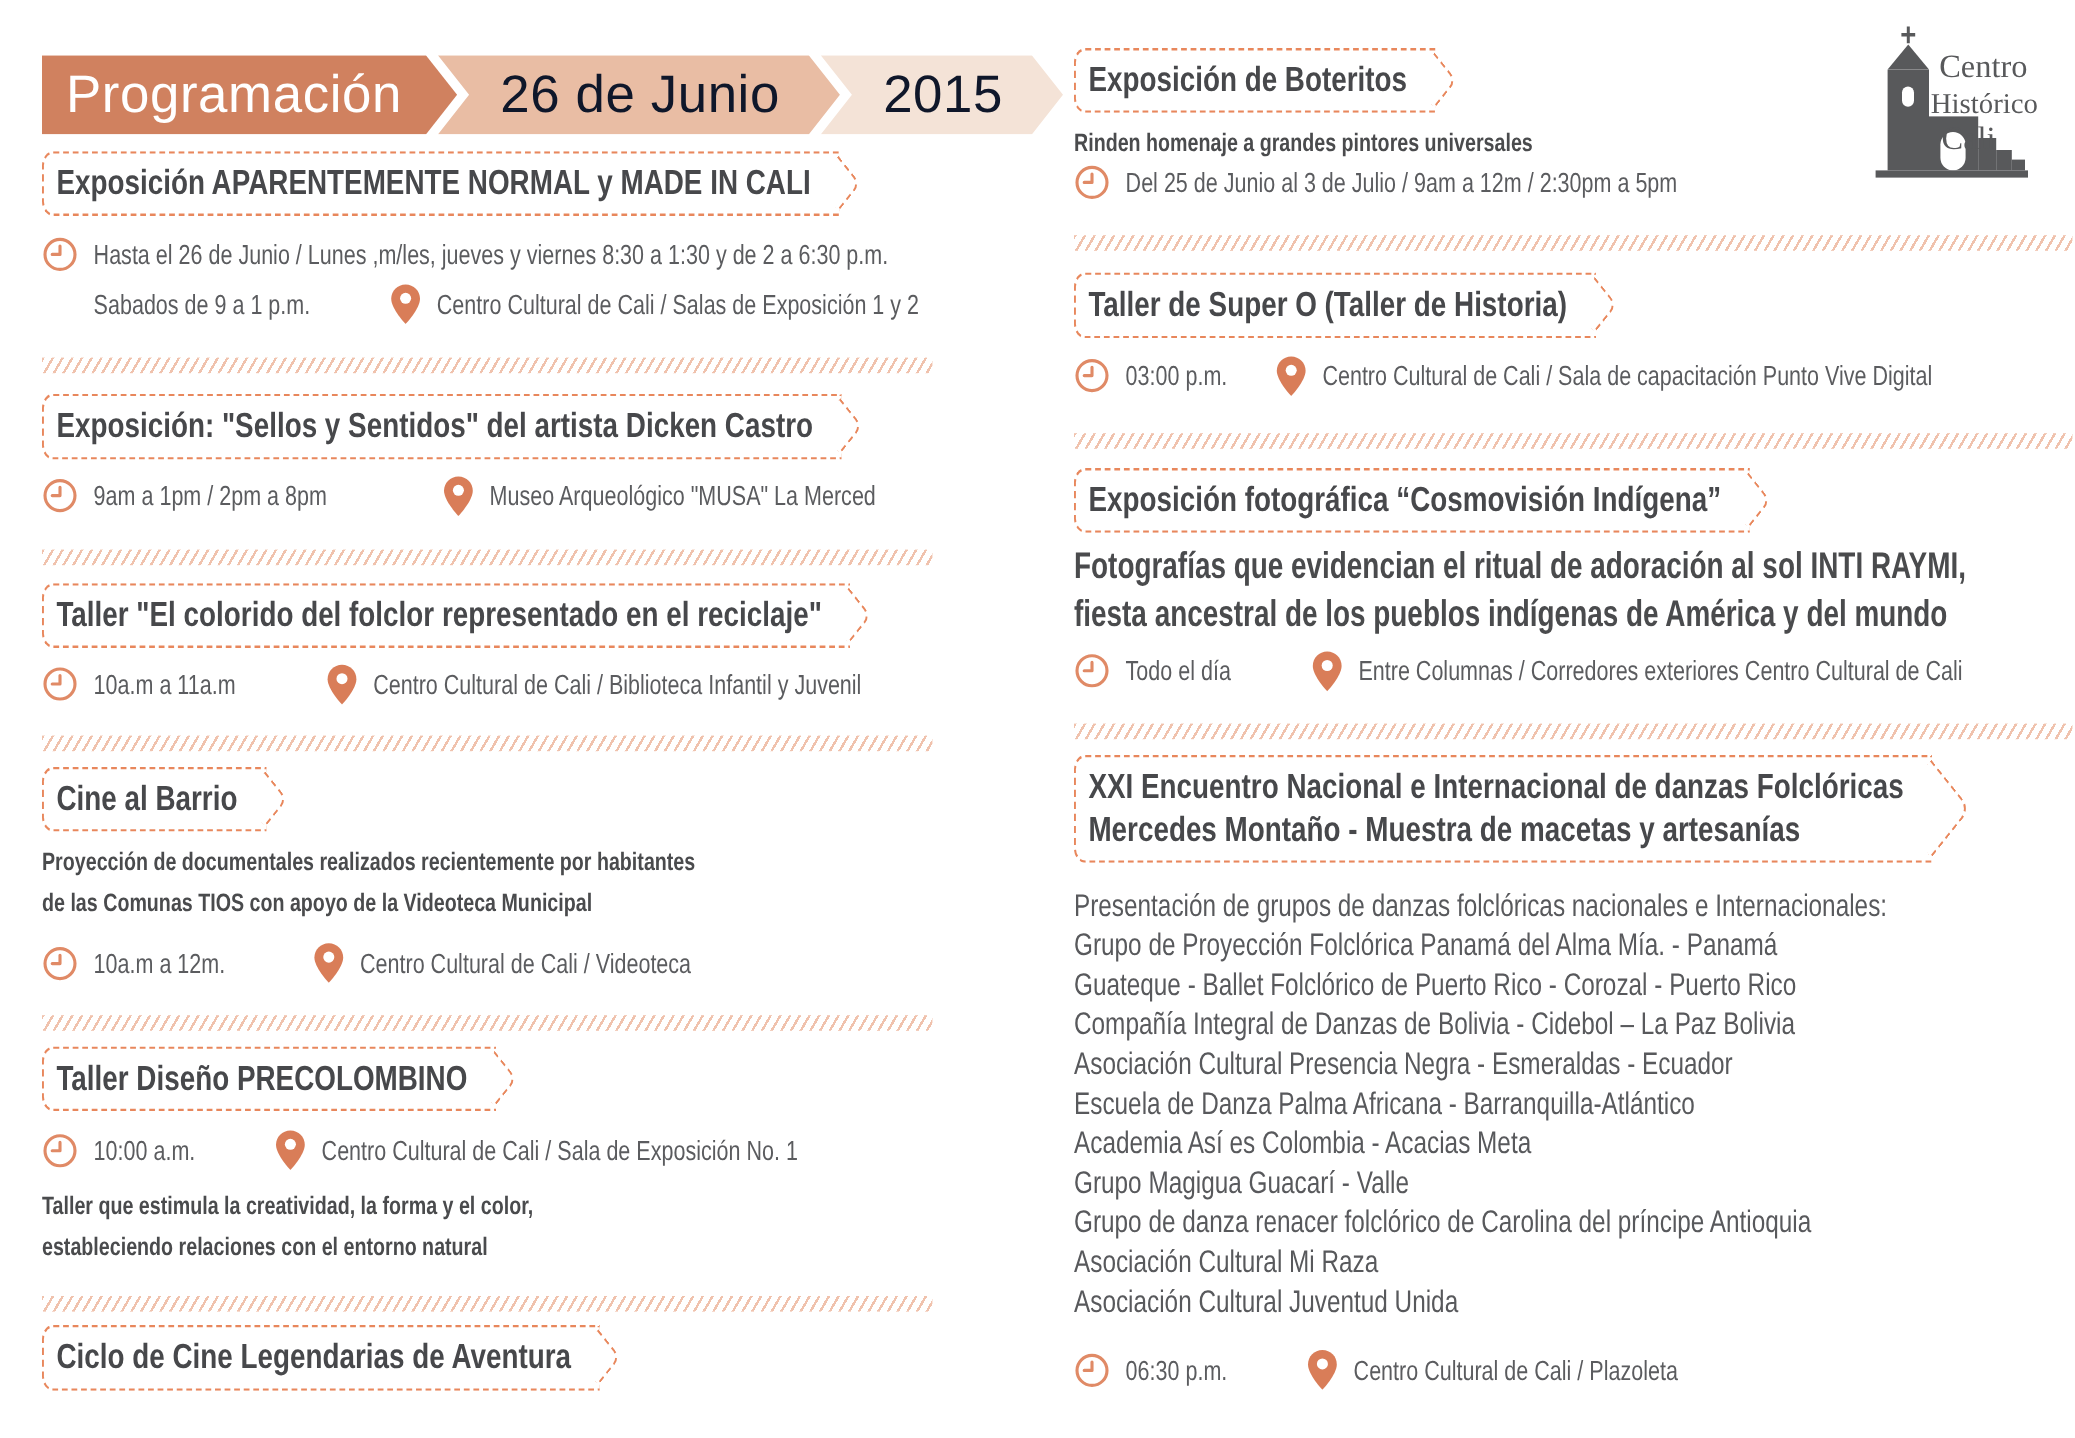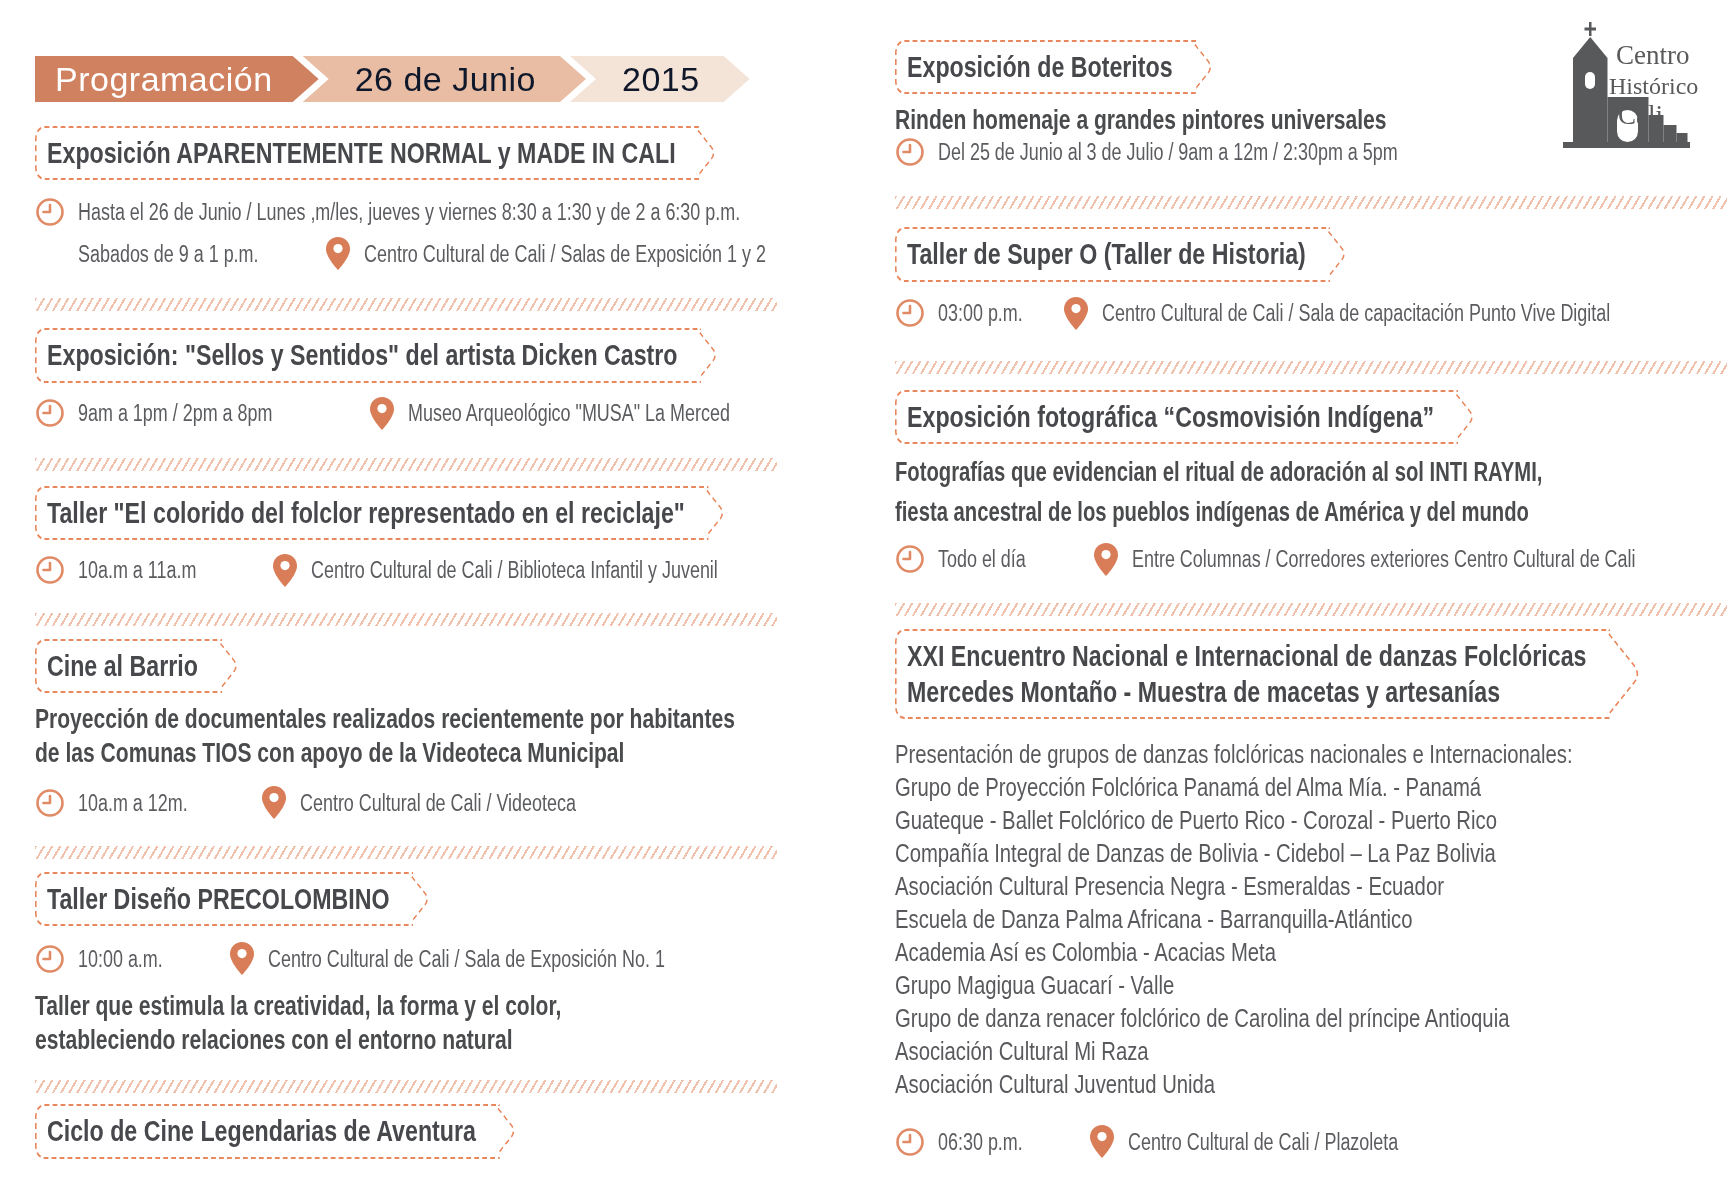--- a/index.html
+++ b/index.html
@@ -11,22 +11,22 @@
   }
 
   
   .col { position:absolute; top:0; }
   .col-left  { left:35px;  top:46px; width:742px; }
   .col-right { left:895px; top:40px; width:832px; }
 
   
   .chevrons { display:flex; align-items:center; height:66px; }
   .chev {
-    height:46px; display:flex; align-items:center;
-    font-size:34px; letter-spacing:.5px; white-space:nowrap;
+    height:66px; display:flex; align-items:center;
+    font-size:44px; letter-spacing:.5px; white-space:nowrap;
   }
   .chev-1 {
     background:#d0815f; color:#ffffff; padding:0 46px 0 20px;
     clip-path:polygon(0 0, calc(100% - 26px) 0, 100% 50%, calc(100% - 26px) 100%, 0 100%);
   }
   .chev-2, .chev-3 {
     color:#0f172a; margin-left:-16px; padding:0 50px 0 52px;
     clip-path:polygon(0 0, calc(100% - 26px) 0, 100% 50%, calc(100% - 26px) 100%, 0 100%, 26px 50%);
   }
   .chev-2 { background:#e9bda4; }
@@ -47,22 +47,22 @@
     width:31px; height:31px;
     transform:translateY(-50%) rotate(45deg);
     border-top:2px dashed #e8875c; border-right:2px dashed #e8875c;
     border-radius:0 9px 0 0;
   }
   .title-box.tip-lg::after { width:56px; height:56px; right:-28px; border-radius:0 12px 0 0; }
 
   
   .cx   { display:inline-block; transform:scaleX(0.78); transform-origin:0 50%; white-space:nowrap; }
   .line { transform:scaleX(0.78); transform-origin:0 50%; white-space:nowrap; }
-  .desc        { font-size:27px; font-weight:bold; color:#4a4b4d; line-height:34px; }
-  .desc-big    { font-size:27px; font-weight:bold; color:#4a4b4d; line-height:40px; }
+  .desc        { font-size:21px; font-weight:bold; color:#4a4b4d; line-height:34px; }
+  .desc-big    { font-size:31px; font-weight:bold; color:#4a4b4d; line-height:40px; }
   .desc-big .line { transform:scaleX(0.75); }
   .groups      { font-size:26px; color:#58595c; line-height:33px; }
 
   
   .meta { display:flex; align-items:center; font-size:23px; line-height:30px; }
   .meta .mi { display:flex; align-items:center; gap:13px; }
   .meta .mi + .mi { margin-left:42px; }
   .meta.gap-sm .mi + .mi { margin-left:16px; }
   .icon { flex:0 0 auto; display:inline-flex; }
 

